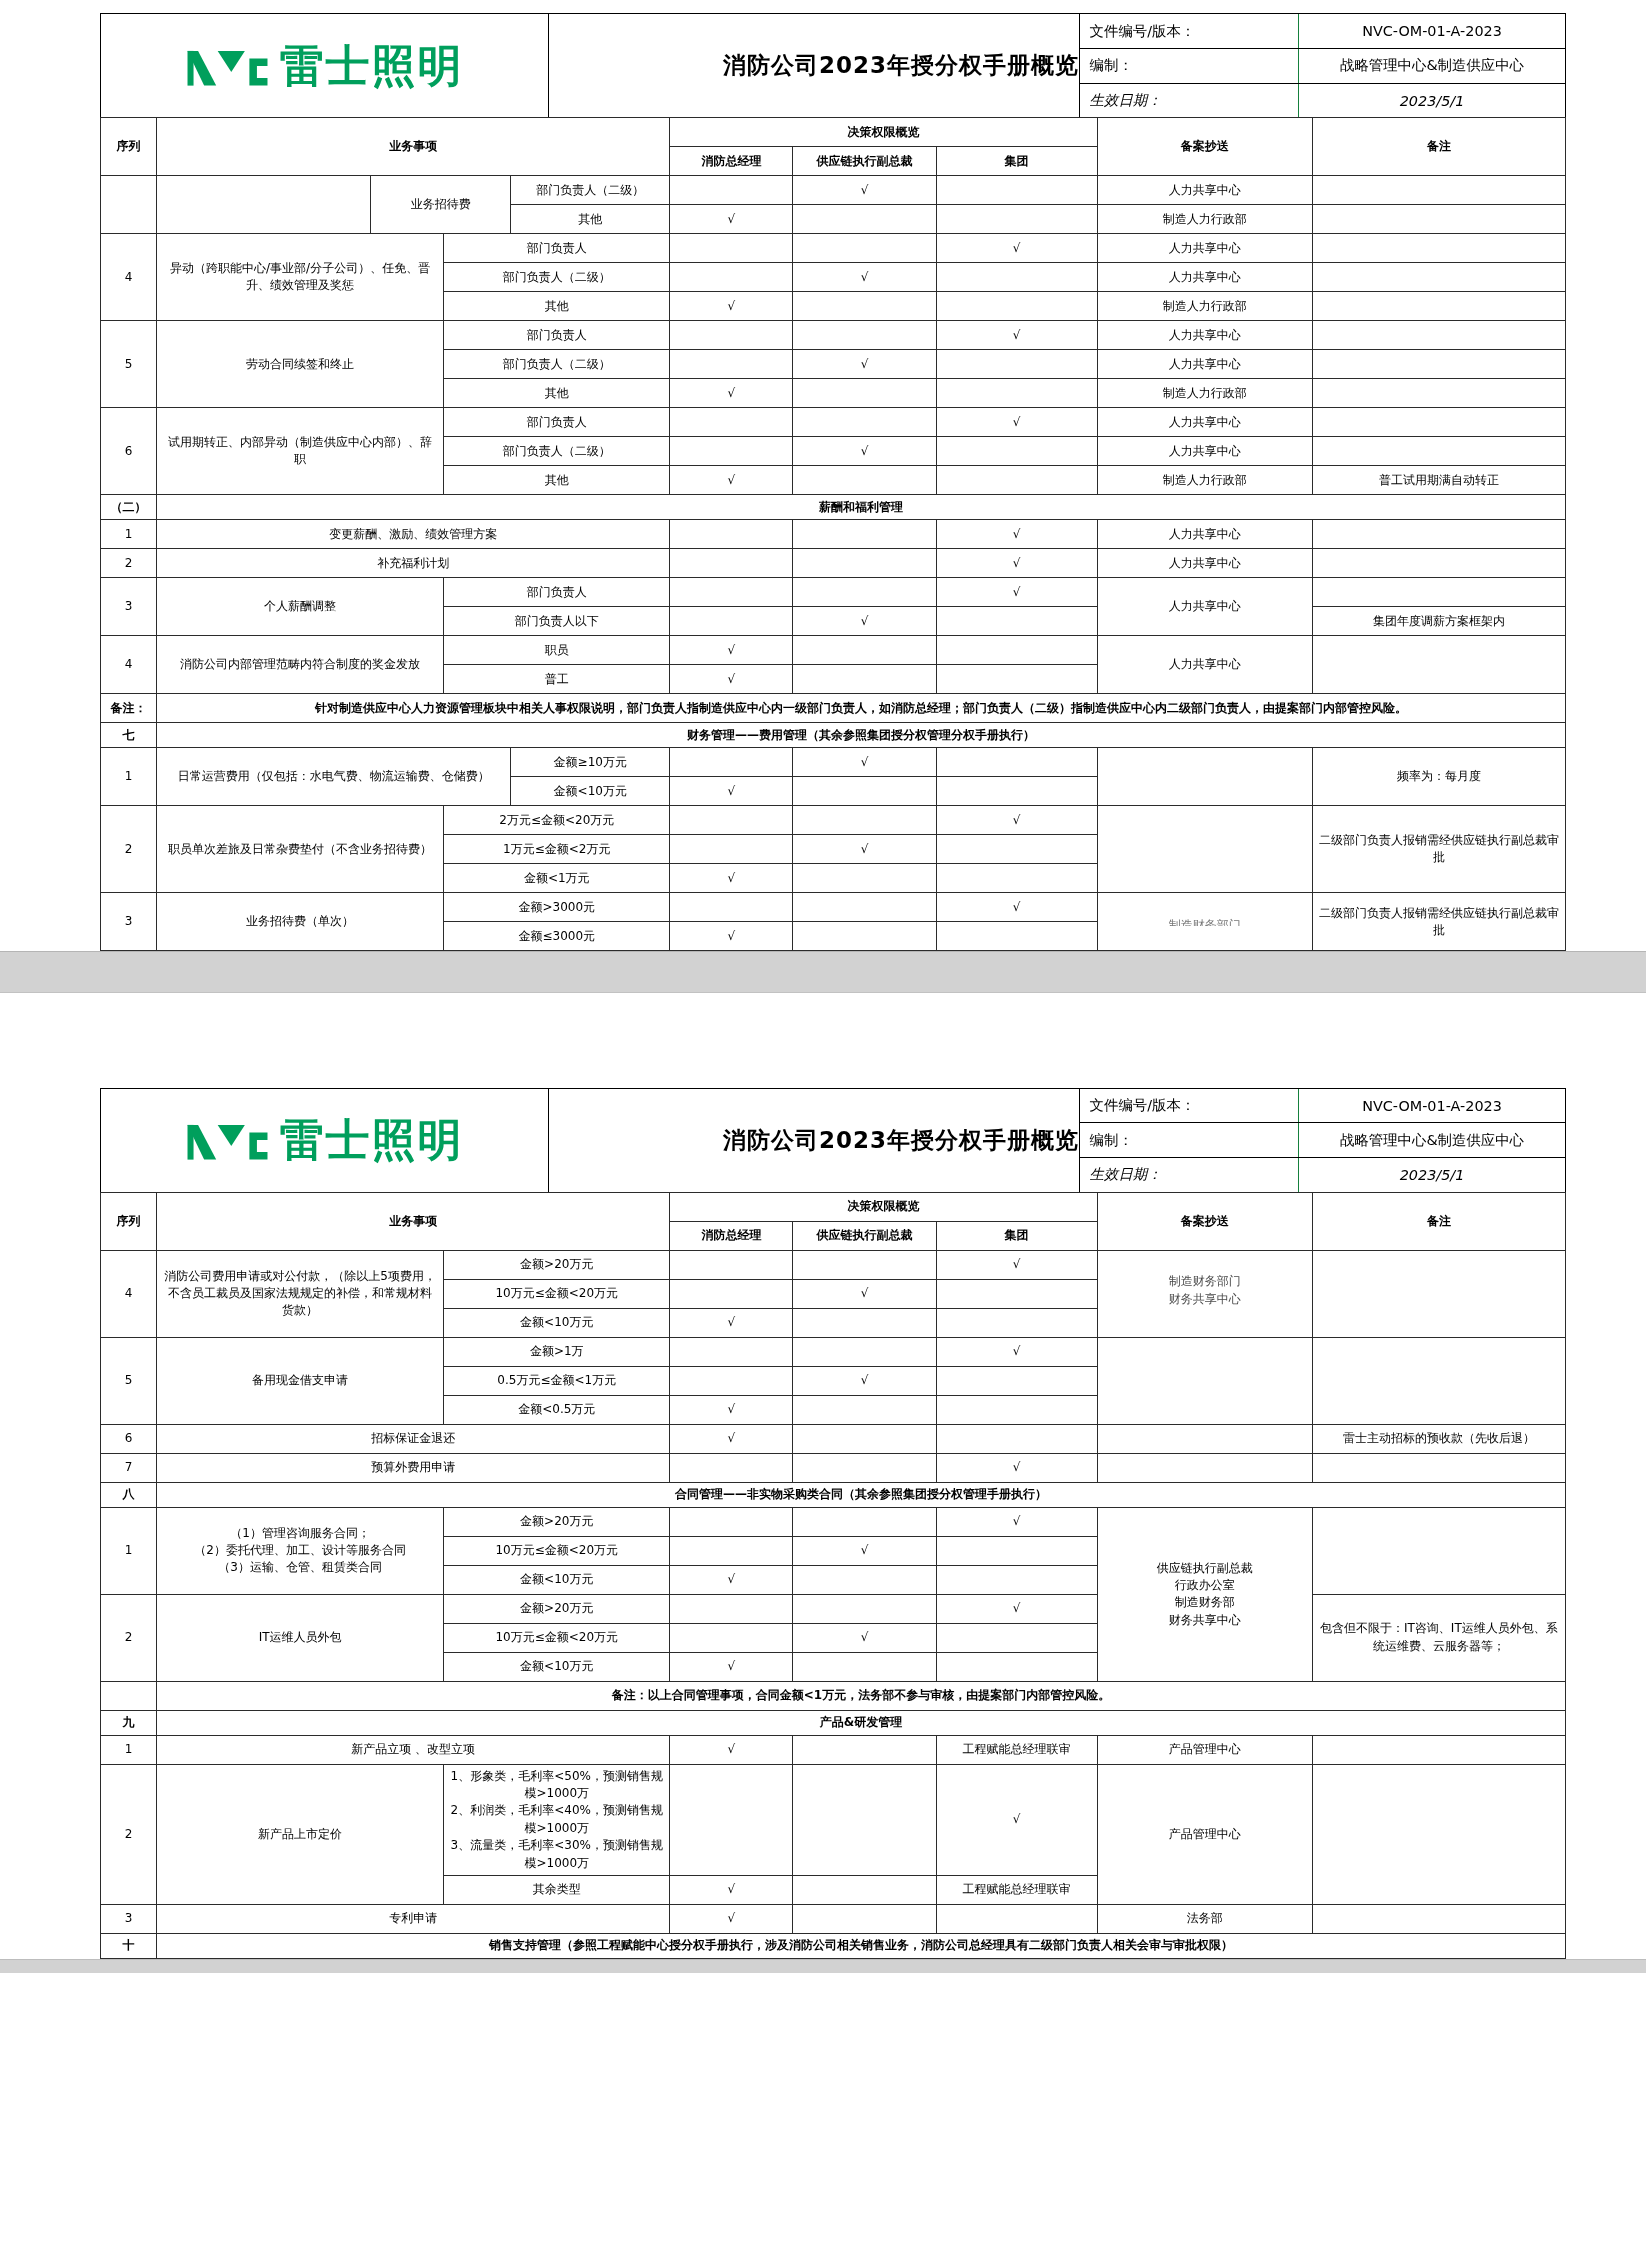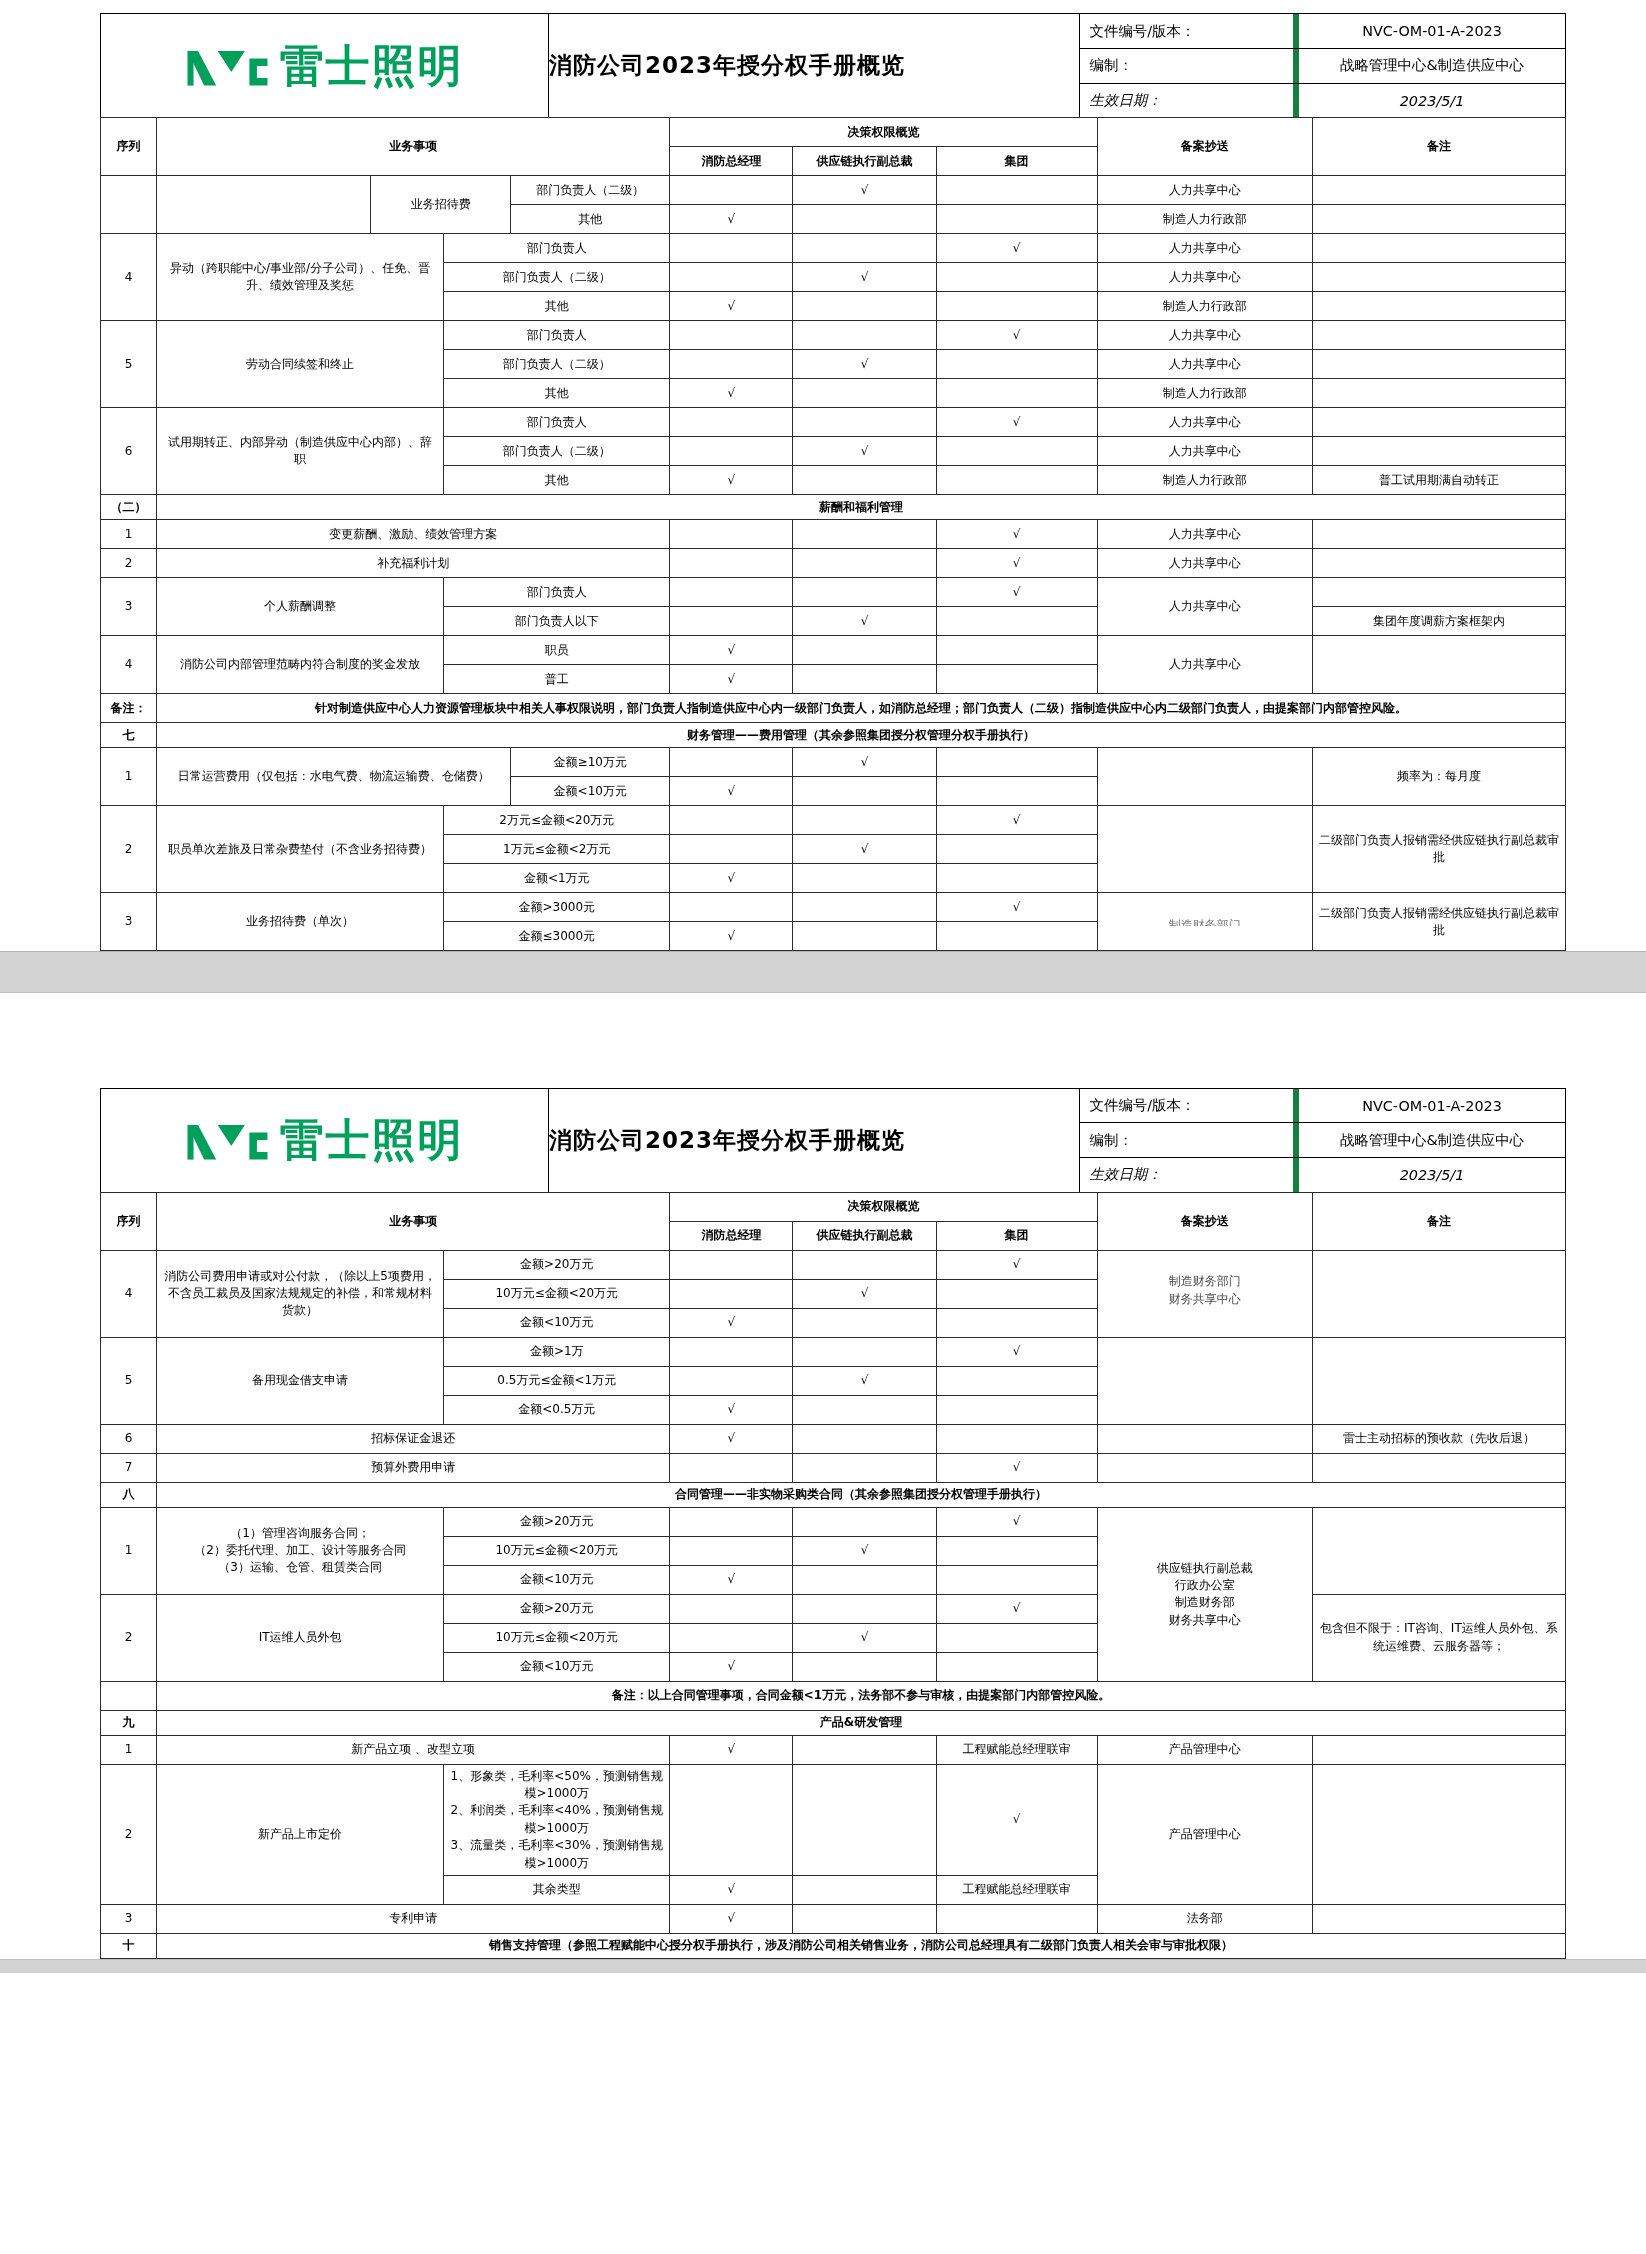--- a/index.html
+++ b/index.html
@@ -3,26 +3,26 @@
 <meta charset="utf-8">
 <style>
   html,body{margin:0;padding:0;background:#ffffff;}
   body{width:1647px;font-family:"DejaVu Sans","Liberation Sans",sans-serif;color:#000;}
   .page{position:relative;background:#fff;padding:13.4px 81px 0 100px;}
   .sheet{width:1466px;}
   
   .dochead{display:flex;border:1.9px solid #000;border-bottom:none;height:104px;box-sizing:border-box;}
   .logo-cell{width:448px;border-right:1px solid #000;display:flex;align-items:center;justify-content:center;gap:11px;box-sizing:border-box;}
   .logo-cn{font-size:44px;font-weight:bold;color:#009F5C;letter-spacing:1.9px;line-height:1;}
-  .title-cell{width:531px;border-right:1px solid #000;display:flex;align-items:center;justify-content:flex-start;box-sizing:border-box;}
+  .title-cell{width:531px;border-right:1px solid #000;display:flex;align-items:center;justify-content:flex-end;box-sizing:border-box;}
   .doc-title{font-size:23px;font-weight:bold;letter-spacing:1px;}
   .info-cell{flex:1;display:flex;flex-direction:column;box-sizing:border-box;}
   .info-row{flex:1;display:flex;border-bottom:1px solid #000;box-sizing:border-box;}
   .info-row:last-child{border-bottom:none;font-style:italic;}
-  .info-label{width:219px;border-right:6px solid #15803d;display:flex;align-items:center;padding-left:9.6px;font-size:14.4px;box-sizing:border-box;}
+  .info-label{width:219px;border-right:1px solid #15803d;display:flex;align-items:center;padding-left:9.6px;font-size:14.4px;box-sizing:border-box;}
   .info-value{flex:1;display:flex;align-items:center;justify-content:center;font-size:14.4px;box-sizing:border-box;}
   
   table.auth{border-collapse:collapse;border:1.9px solid #000;table-layout:fixed;width:1466px;}
   table.auth td{border:1px solid #2b2b2b;font-size:12px;text-align:center;vertical-align:middle;
       padding:2.9px 5.8px;height:29px;white-space:pre-line;word-break:break-all;box-sizing:border-box;line-height:1.45;}
   table.auth tr.tt td{border-top:1.9px solid #000;}
   td.hb{font-weight:bold;font-size:12.5px;}
   td.lt{text-align:left;}
   td.b{font-weight:bold;}
   tr.sec td{height:25px;}

